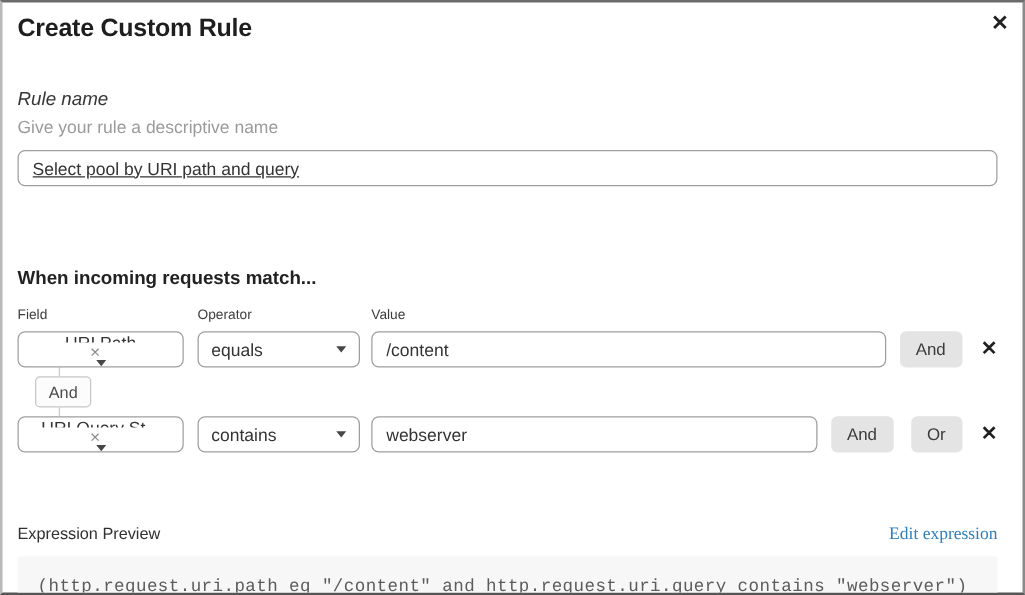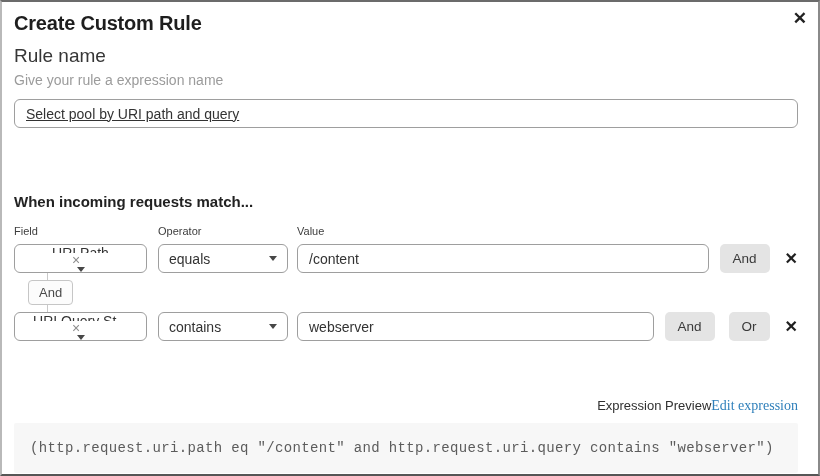--- a/index.html
+++ b/index.html
@@ -28,21 +28,21 @@
     position: absolute;
     top: 6px; right: 9px;
     font-size: 17px;
     font-weight: 700;
     color: #222;
     cursor: pointer;
     line-height: 1;
     padding: 2px;
   }
 
-  .field-label { margin-top: 10px; font-size: 19px; color: #363636; }
+  .field-label { margin-top: 36px; font-size: 15px; color: #363636; font-style: italic; }
   .helper-text { margin-top: 5px; font-size: 14px; color: #9b9b9b; }
 
   .text-input {
     display: block;
     margin-top: 11px;
     width: 100%;
     height: 29px;
     border: 1px solid #9e9e9e;
     border-radius: 6px;
     padding: 0 11px;
@@ -133,21 +133,21 @@
     background: #fcfcfc;
     border-radius: 4px;
     padding: 4px 10px;
     font-size: 13px;
     color: #4a4a4a;
   }
 
   .expr-header {
     margin-top: 57px;
     display: flex;
-    justify-content: flex-end;
+    justify-content: space-between;
     align-items: baseline;
   }
   .expr-label { font-size: 13px; color: #303030; }
   .expr-edit-link { font-size: 14px; color: #2e7fba; cursor: pointer; text-decoration: none; font-family: Liberation Serif, serif; }
 
   .code-block {
     margin-top: 9px;
     background: #f7f7f7;
     border-radius: 2px;
     padding: 17px 16px;
@@ -161,21 +161,21 @@
 </style>
 </head>
 <body>
 
 <div class="dialog">
 
   <div class="dialog-title">Create Custom Rule</div>
   <div class="close-btn">✕</div>
 
   <div class="field-label">Rule name</div>
-  <div class="helper-text">Give your rule a expression name</div>
+  <div class="helper-text">Give your rule a descriptive name</div>
   <input class="text-input" type="text" value="Select pool by URI path and query" style="">
 
   <div class="section-heading">When incoming requests match...</div>
 
   <div class="cols">
     <div class="col-field">Field</div>
     <div class="col-operator">Operator</div>
     <div class="col-value">Value</div>
   </div>
 

